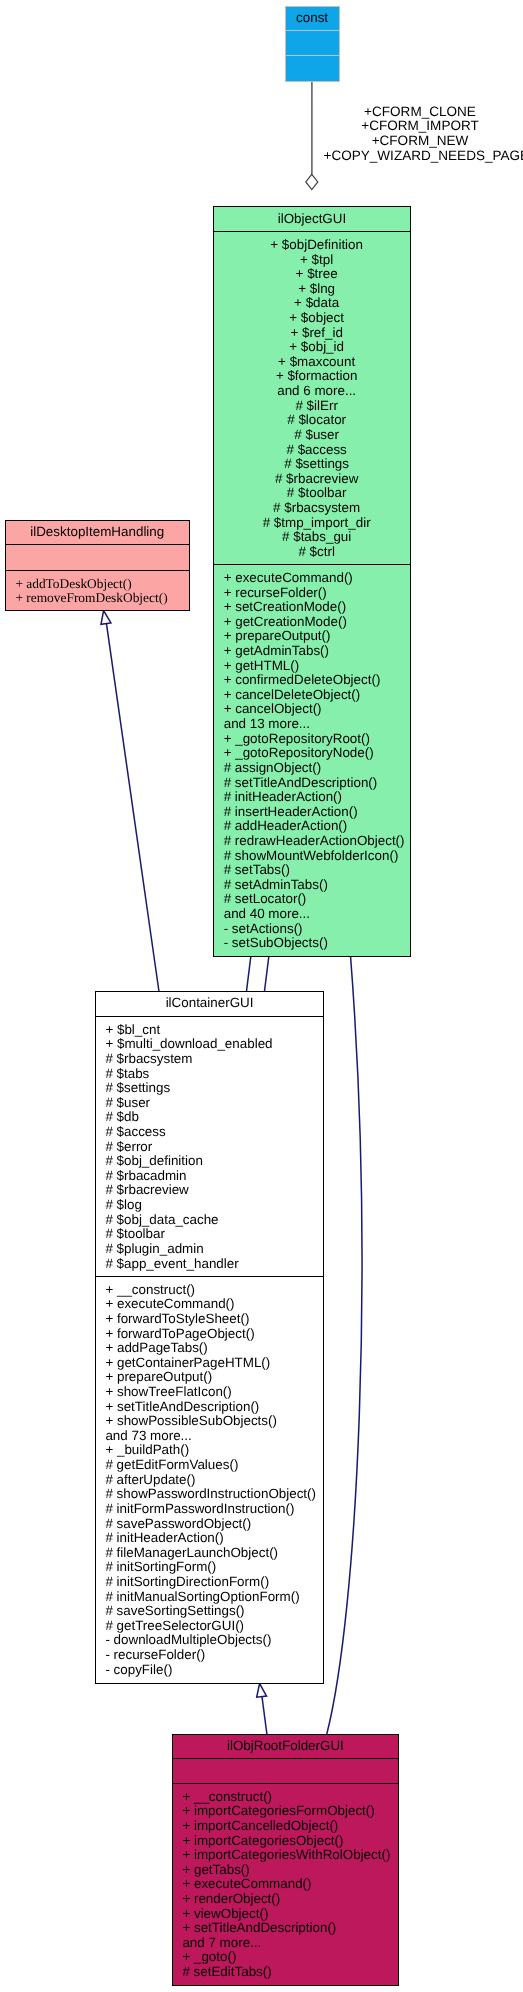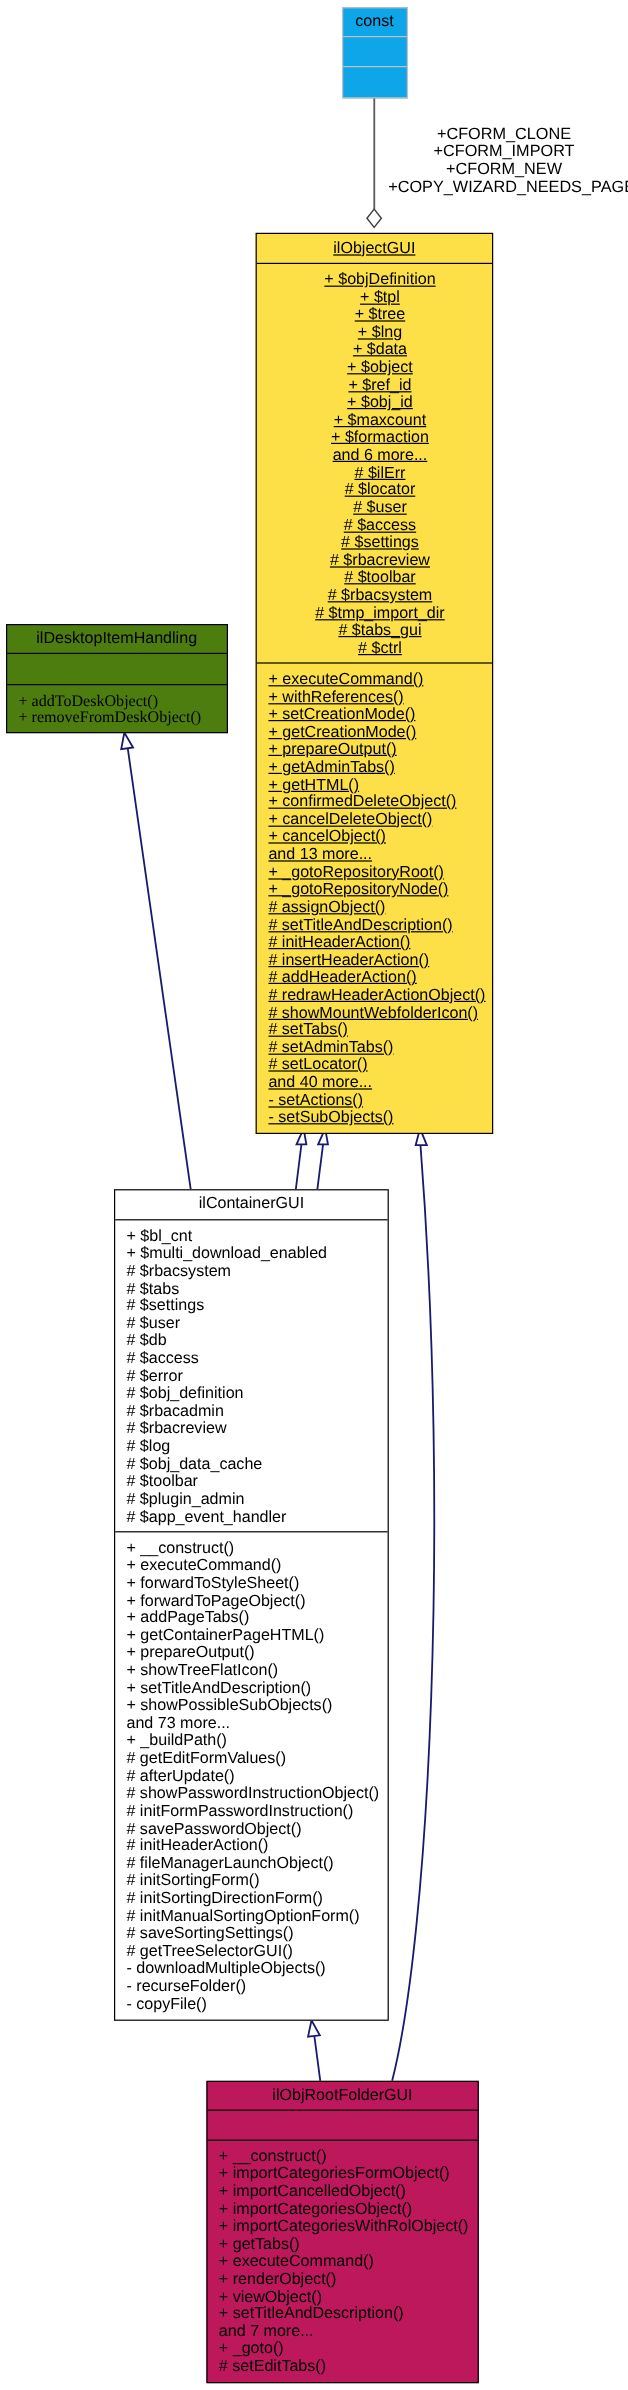--- a/index.html
+++ b/index.html
@@ -55,21 +55,21 @@
 </div>
 <div class="node" style="left:284.5px;top:5.5px;width:55.2px;height:76.3px;border:1px solid #c0c0c0;background:#0ea5e9;">
   <div class="sec sec-title" style="height:24.4px;border-bottom:1px solid #c0c0c0;">
     <div class="title">const</div>
   </div>
   <div class="sec sec-fields" style="height:25.0px;border-bottom:1px solid #c0c0c0;">
   </div>
   <div class="sec sec-methods" style="height:25.2px;">
   </div>
 </div>
-<div class="node" style="left:213.3px;top:194px;width:197.3px;height:751.2px;border:1px solid #000000;background:#fde047;text-decoration:underline;">
+<div class="node" style="left:213.3px;top:206px;width:197.3px;height:751.2px;border:1px solid #000000;background:#86efac;">
   <div class="sec sec-title" style="height:25.0px;border-bottom:1px solid #000000;">
     <div class="title">ilObjectGUI</div>
   </div>
   <div class="sec sec-fields" style="height:333.0px;border-bottom:1px solid #000000;text-align:center;">
     <div class="row">+ $objDefinition</div>
     <div class="row">+ $tpl</div>
     <div class="row">+ $tree</div>
     <div class="row">+ $lng</div>
     <div class="row">+ $data</div>
     <div class="row">+ $object</div>
@@ -85,21 +85,21 @@
     <div class="row"># $settings</div>
     <div class="row"># $rbacreview</div>
     <div class="row"># $toolbar</div>
     <div class="row"># $rbacsystem</div>
     <div class="row"># $tmp_import_dir</div>
     <div class="row"># $tabs_gui</div>
     <div class="row"># $ctrl</div>
   </div>
   <div class="sec sec-methods" style="height:391.2px;">
     <div class="row">+ executeCommand()</div>
-    <div class="row">+ withReferences()</div>
+    <div class="row">+ recurseFolder()</div>
     <div class="row">+ setCreationMode()</div>
     <div class="row">+ getCreationMode()</div>
     <div class="row">+ prepareOutput()</div>
     <div class="row">+ getAdminTabs()</div>
     <div class="row">+ getHTML()</div>
     <div class="row">+ confirmedDeleteObject()</div>
     <div class="row">+ cancelDeleteObject()</div>
     <div class="row">+ cancelObject()</div>
     <div class="row">and 13 more...</div>
     <div class="row">+ _gotoRepositoryRoot()</div>
@@ -112,21 +112,21 @@
     <div class="row"># redrawHeaderActionObject()</div>
     <div class="row"># showMountWebfolderIcon()</div>
     <div class="row"># setTabs()</div>
     <div class="row"># setAdminTabs()</div>
     <div class="row"># setLocator()</div>
     <div class="row">and 40 more...</div>
     <div class="row">- setActions()</div>
     <div class="row">- setSubObjects()</div>
   </div>
 </div>
-<div class="node" style="left:5.0px;top:519.8px;width:184.5px;height:91.2px;border:1px solid #000000;background:#4d7c0f;">
+<div class="node" style="left:5.0px;top:519.8px;width:184.5px;height:91.2px;border:1px solid #000000;background:#fca5a5;">
   <div class="sec sec-title" style="height:24.6px;border-bottom:1px solid #000000;">
     <div class="title">ilDesktopItemHandling</div>
   </div>
   <div class="sec sec-fields" style="height:25.2px;border-bottom:1px solid #000000;">
   </div>
   <div class="sec sec-methods" style="height:39.4px;font-family:Liberation Serif, serif;">
     <div class="row">+ addToDeskObject()</div>
     <div class="row">+ removeFromDeskObject()</div>
   </div>
 </div>

